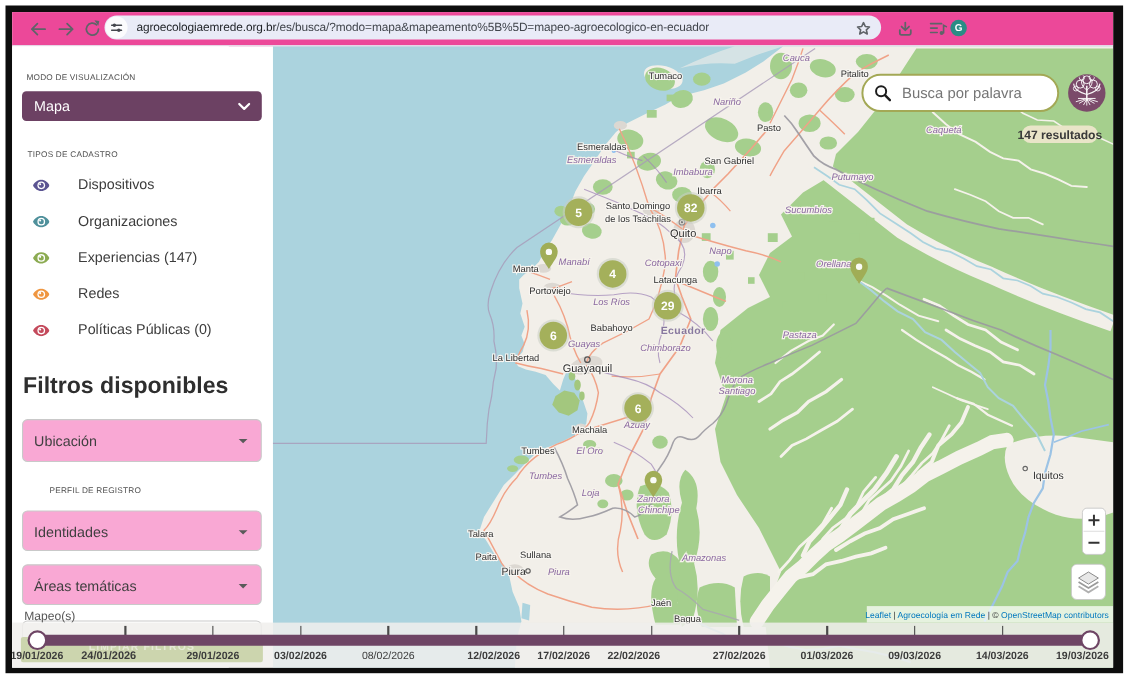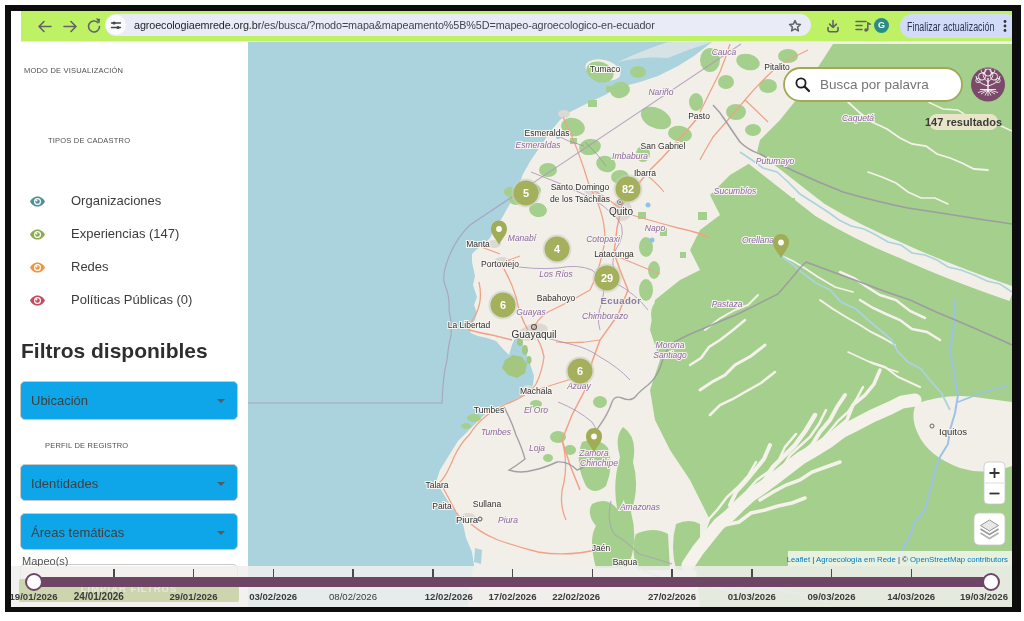--- a/index.html
+++ b/index.html
@@ -1,36 +1,36 @@
 <!DOCTYPE html>
 <html><head>
 <meta charset="utf-8">
 <style>
   * { margin:0; padding:0; box-sizing:border-box; }
   html,body { width:1024px; height:621px; background:#fff; font-family:"Liberation Sans", sans-serif; overflow:hidden; }
   #stage { position:absolute; top:0; left:0; width:1024px; height:621px; background:#fff; }
   #blackframe { position:absolute; left:5px; top:5px; width:1016px; height:607px; background:#0d0d0d; }
   #content { position:absolute; left:11px; top:11px; width:1001px; height:596px; background:#fff; overflow:hidden; }
-  #toolbar { position:absolute; left:0; top:0; width:1001px; height:31px; background:#bef264; border-bottom:1px solid #e6e6ee;margin-left:10px; }
+  #toolbar { position:absolute; left:0; top:0; width:1001px; height:31px; background:#ec4899; border-bottom:1px solid #e6e6ee; }
   #urlpill { position:absolute; left:84px; top:3px; width:706px; height:22px; border-radius:11px; background:#e9ebf7; }
   #tunecircle { position:absolute; left:1px; top:1px; width:20px; height:20px; border-radius:50%; background:#fbfbfd; }
   #urltext { position:absolute; left:29px; top:5px; font-size:10.8px; color:#1e2126; white-space:nowrap; letter-spacing:-0.1px; }
   #urltext .dim { color:#41454c; }
   #avatar { position:absolute; left:853px; top:7px; width:15px; height:15px; border-radius:50%; background:#2a8c85; color:#fff; font-size:9px; font-weight:bold; text-align:center; line-height:15px; }
   #updatepill { position:absolute; left:879px; top:2.5px; width:118px; height:24px; border-radius:12px; background:#d2dcf9; }
   #updatepill span { position:absolute; left:7px; top:6px; font-size:12px; color:#2c3550; white-space:nowrap; transform:scaleX(0.74); transform-origin:0 0; }
   #sidebar { position:absolute; left:0; top:31px; width:197px; height:565px; background:#fff; }
   .minilabel { position:absolute; font-size:7.5px; color:#4f4f4f; letter-spacing:0.2px; }
   #mapasel { position:absolute; left:9px; top:41px; width:218px; height:27px; background:#6c4163; border-radius:4px; color:#fff; }
   #mapasel span { position:absolute; left:11px; top:6px; font-size:13px; }
   .eyerow { position:absolute; left:0; width:237px; height:20px; }
   .eyerow .txt { position:absolute; left:60px; top:1px; font-size:13px; color:#3c3c3c; }
   .eyerow svg { position:absolute; left:19px; top:4px; }
   #filtros { position:absolute; left:10px; top:297px; font-size:21px; font-weight:bold; color:#2e2e2e; }
-  .selbox { position:absolute; left:9px; width:218px; border:1px solid #c9c9c9; border-radius:5px; background:#0ea5e9; }
+  .selbox { position:absolute; left:9px; width:218px; border:1px solid #c9c9c9; border-radius:5px; background:#f9a8d4; }
   .selbox .lab { position:absolute; left:10px; top:11px; font-size:13px; color:#3f3f3f; }
   .selbox .tri { position:absolute; right:12px; top:17px; width:0; height:0; border-left:4.5px solid transparent; border-right:4.5px solid transparent; border-top:4.5px solid #5a5a5a; }
   #mapeos { position:absolute; left:11px; top:513px; font-size:11px; color:#555; }
 </style>
 </head>
 <body>
 <div id="stage">
   <div id="blackframe"></div>
   <div id="content">
 <div id="toolbar">
@@ -60,32 +60,39 @@
           <path d="M49 9.5 v7 M49 16.5 l-3.4 -3.4 M49 16.5 l3.4 -3.4"></path>
             <path d="M44 16.5 v2.6 a1.6 1.6 0 0 0 1.6 1.6 h6.8 a1.6 1.6 0 0 0 1.6 -1.6 v-2.6" fill="none"></path>
         </g>
         <g stroke="#5f6368" stroke-width="1.5" fill="none" stroke-linecap="round">
           <path d="M72 10.5 h10 M72 14.5 h6 M72 18.5 h6"></path>
           <circle cx="82" cy="19" r="1.8" fill="#5f6368" stroke="none"></circle>
           <path d="M83.8 19 v-7 l2.5 1.2"></path>
         </g>
       </svg>
       <div id="avatar">G</div>
-      <div id="updatepill">
-        <span>Finalizar actualización</span>
-        <svg width="10" height="24" viewBox="0 0 10 24" style="position:absolute;right:8px;top:0">
-          <circle cx="5" cy="7.5" r="1.4" fill="#30333a"></circle>
-          <circle cx="5" cy="12" r="1.4" fill="#30333a"></circle>
-          <circle cx="5" cy="16.5" r="1.4" fill="#30333a"></circle>
-        </svg>
-      </div>
     </div>
 <div id="sidebar">
 <div class="minilabel" style="left:13px; top:24px;">MODO DE VISUALIZACIÓN</div>
-<div class="minilabel" style="left:14px; top:94px;margin-left:23px;">TIPOS DE CADASTRO</div>
+<div id="mapasel">
+          <span>Mapa</span>
+      <svg width="12" height="8" viewBox="0 0 12 8" style="position:absolute; right:10px; top:10px;">
+        <path d="M1.5 1.5 L6 6 L10.5 1.5" stroke="#fff" stroke-width="2" fill="none" stroke-linecap="round" stroke-linejoin="round"></path>
+      </svg>
+        </div>
+<div class="minilabel" style="left:14px; top:94px;">TIPOS DE CADASTRO</div>
+<div class="eyerow" style="top:117px;">
+          <svg width="15" height="11" viewBox="0 0 15 11">
+            <path d="M7.5 0.4 C4 0.4 1.4 2.9 0.25 5 a0.9 0.9 0 0 0 0 1 C1.4 8.1 4 10.6 7.5 10.6 C11 10.6 13.6 8.1 14.75 6 a0.9 0.9 0 0 0 0 -1 C13.6 2.9 11 0.4 7.5 0.4 Z" fill="#5b5492"></path>
+            <circle cx="7.5" cy="5.5" r="3.5" fill="#fff"></circle>
+            <circle cx="7.5" cy="5.5" r="2.3" fill="#5b5492"></circle>
+            <circle cx="6.5" cy="4.5" r="0.95" fill="#fff"></circle>
+          </svg>
+          <div class="txt">Dispositivos</div>
+        </div>
 <div class="eyerow" style="top:149.5px;">
           <svg width="15" height="11" viewBox="0 0 15 11">
             <path d="M7.5 0.4 C4 0.4 1.4 2.9 0.25 5 a0.9 0.9 0 0 0 0 1 C1.4 8.1 4 10.6 7.5 10.6 C11 10.6 13.6 8.1 14.75 6 a0.9 0.9 0 0 0 0 -1 C13.6 2.9 11 0.4 7.5 0.4 Z" fill="#4f909b"></path>
             <circle cx="7.5" cy="5.5" r="3.5" fill="#fff"></circle>
             <circle cx="7.5" cy="5.5" r="2.3" fill="#4f909b"></circle>
             <circle cx="6.5" cy="4.5" r="0.95" fill="#fff"></circle>
           </svg>
           <div class="txt">Organizaciones</div>
         </div>
 <div class="eyerow" style="top:182.5px;">

